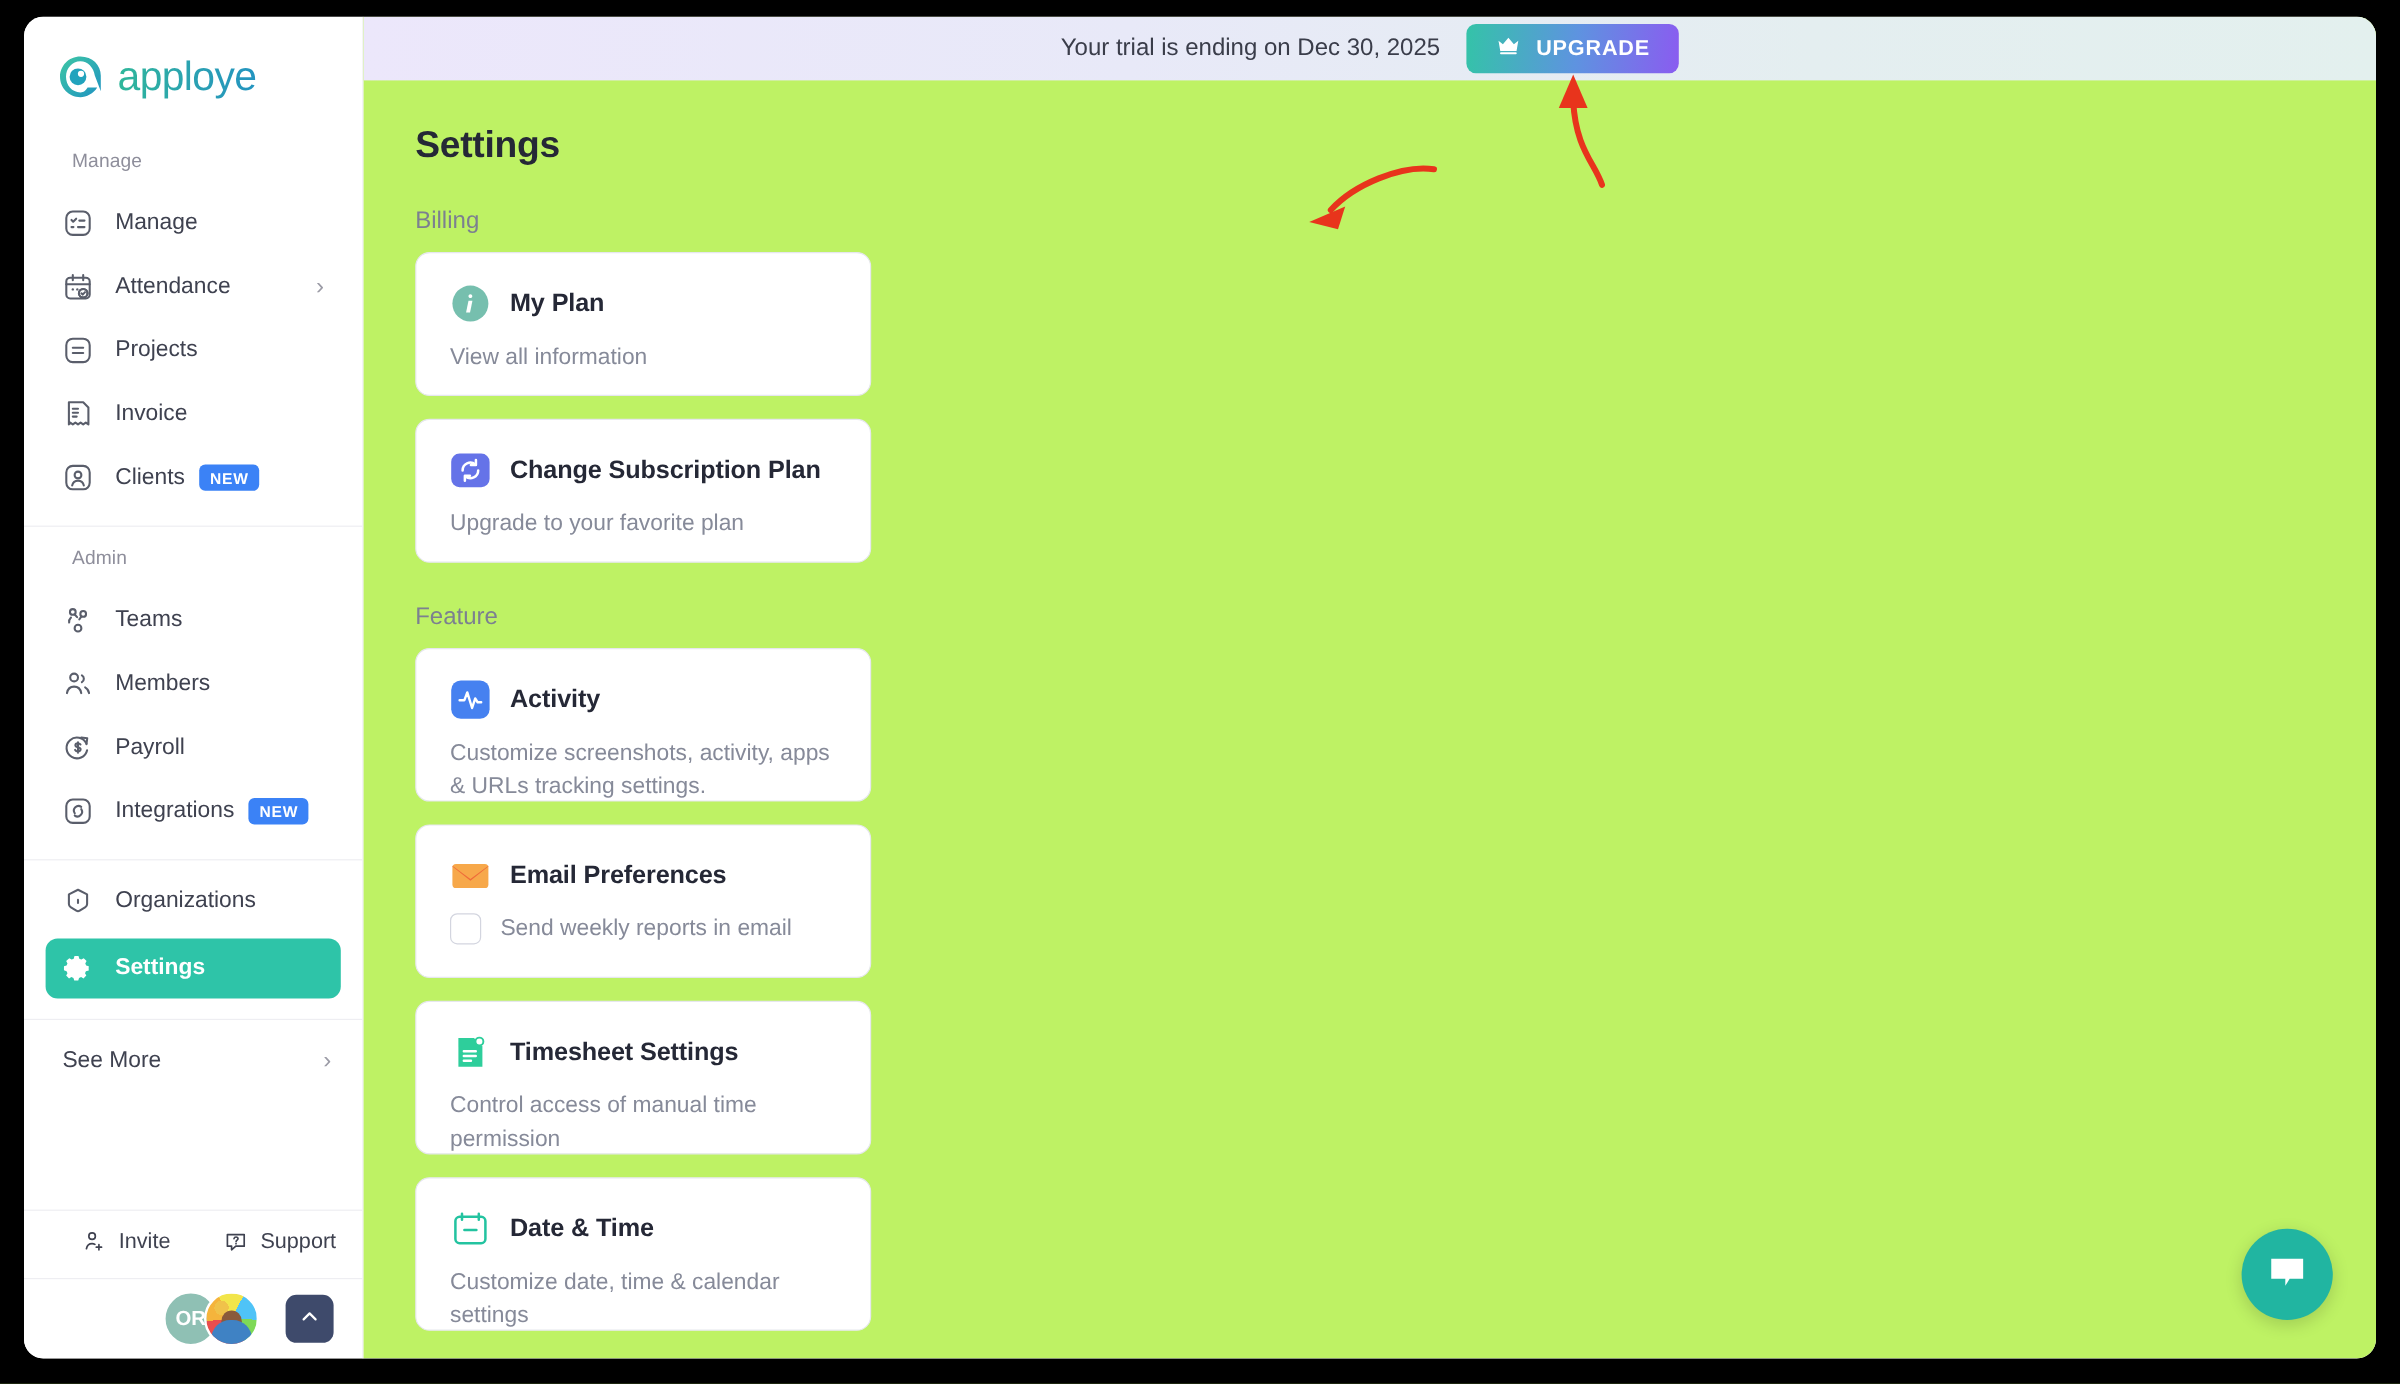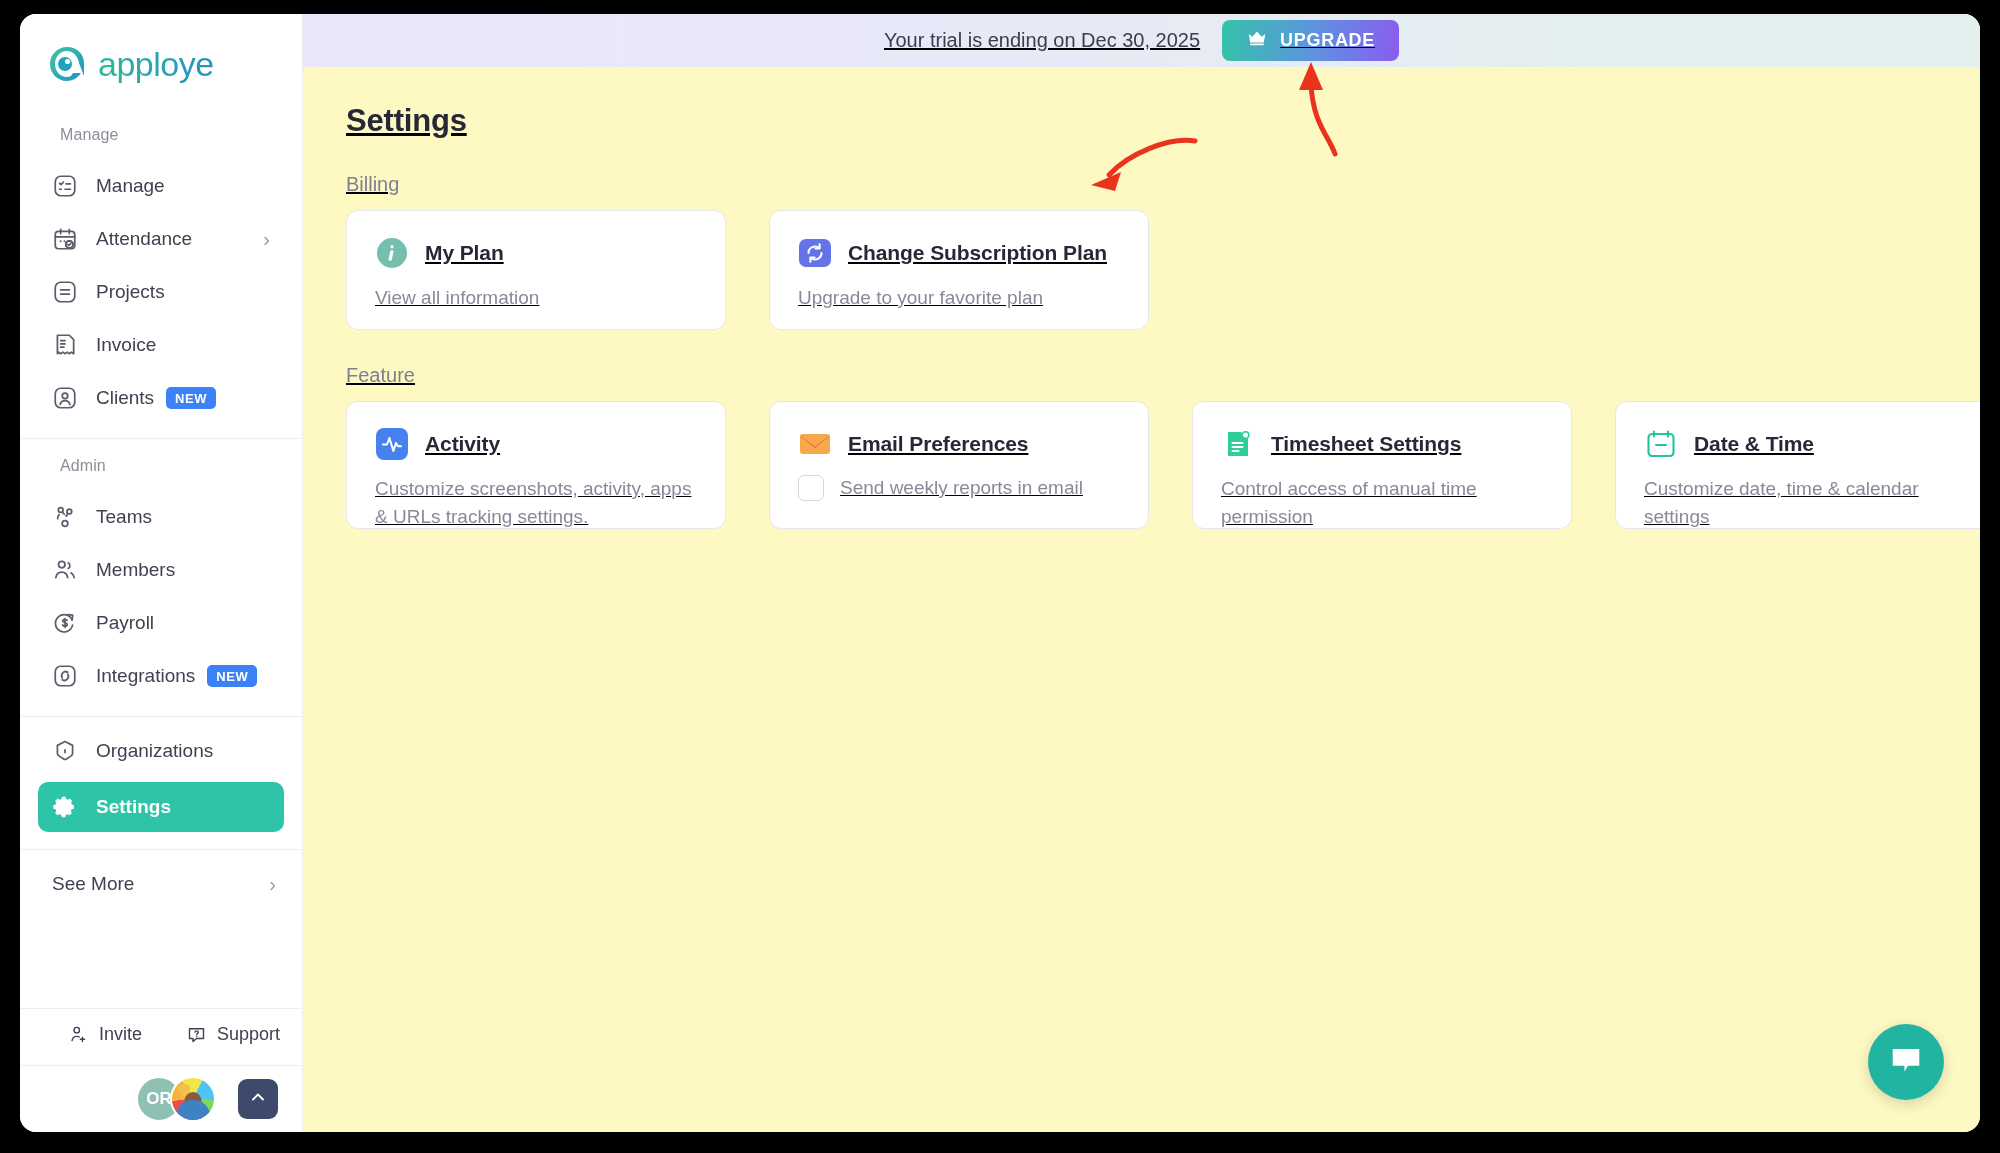--- a/index.html
+++ b/index.html
@@ -168,24 +168,23 @@
     background: #3e4a6b;
     display: flex; align-items: center; justify-content: center;
     cursor: pointer;
   }
   .collapse-btn svg { width: 20px; height: 20px; }
 
   
   #main {
     flex: 1;
     height: 100%;
-    background: #fef9c3;
+    background: #bef264;
     position: relative;
     overflow: hidden;
-    text-decoration: underline;
   }
   #trial-banner {
     height: 53px;
     background: linear-gradient(90deg, #ece7fb 0%, #e8e9f8 38%, #e4eef0 72%, #e3f0ee 100%);
     display: flex;
     align-items: center;
     justify-content: center;
     gap: 22px;
     position: relative;
   }
@@ -218,23 +217,24 @@
   }
   .group-label {
     font-size: 20px;
     color: #7c8090;
     padding-left: 43px;
     margin-top: 34px;
     margin-bottom: 14px;
   }
   .card-row {
     display: flex;
-    gap: 43px;
+    gap: 19px;
     padding-left: 43px;
     padding-right: 65px;
+    flex-direction: column;
   }
   .card {
     background: #ffffff;
     border: 1px solid #e6e7ee;
     border-radius: 12px;
     padding: 25px 28px 25px 28px;
     cursor: pointer;
     flex: 0 0 auto;
   }
   .card.billing-card { width: 380px; height: 120px; }

